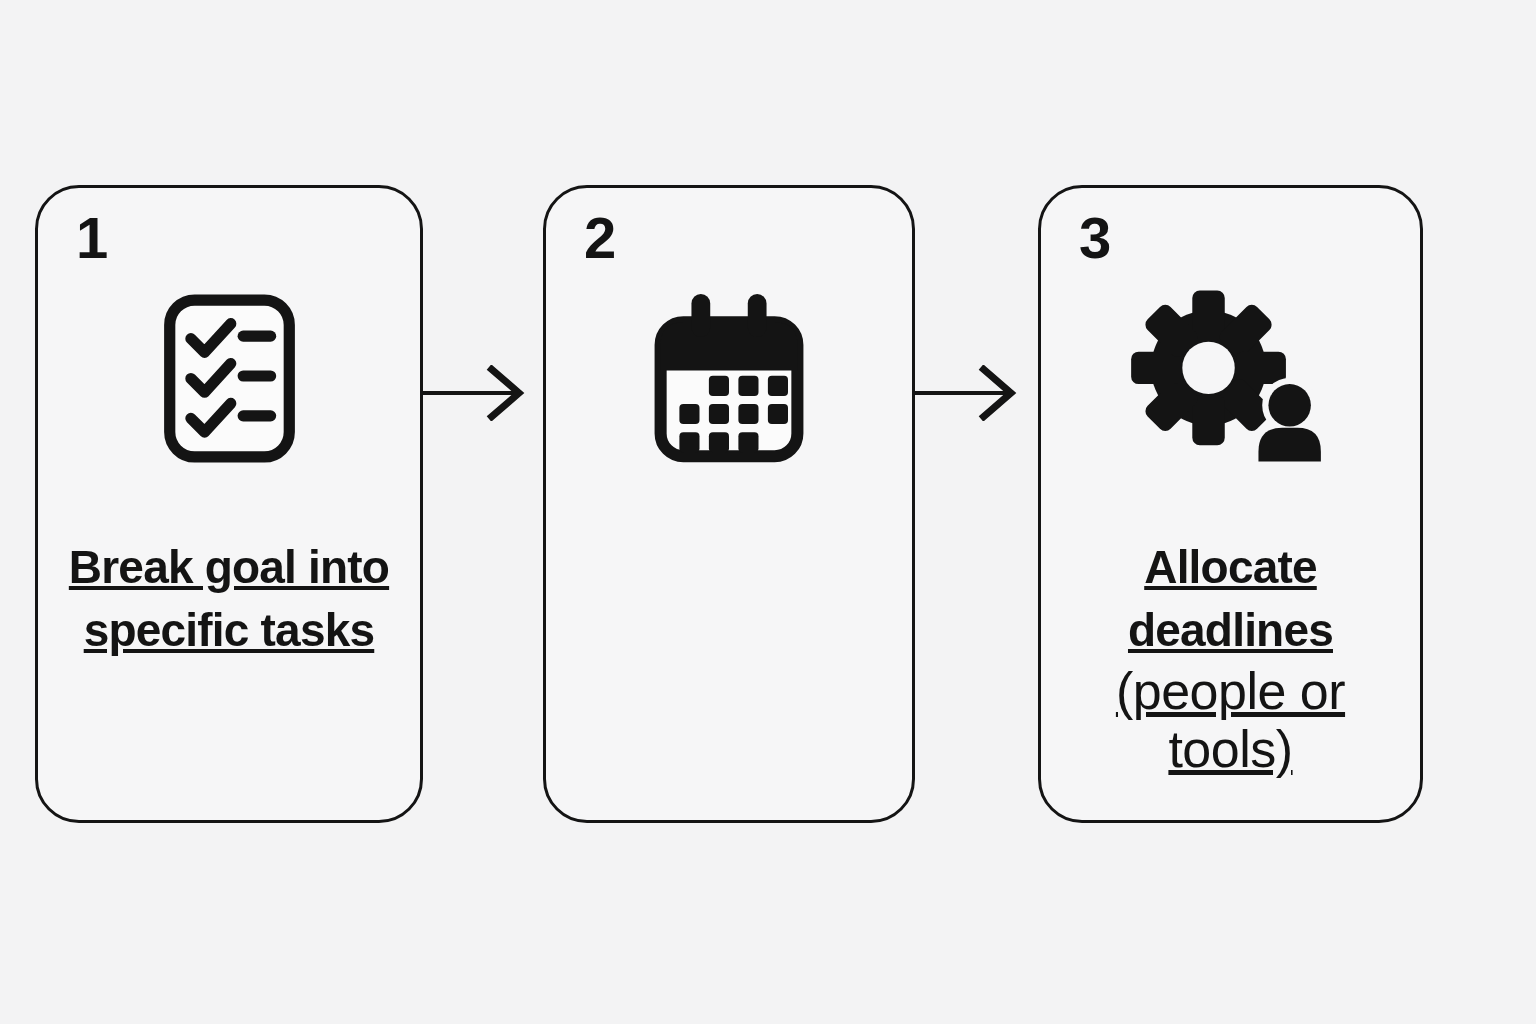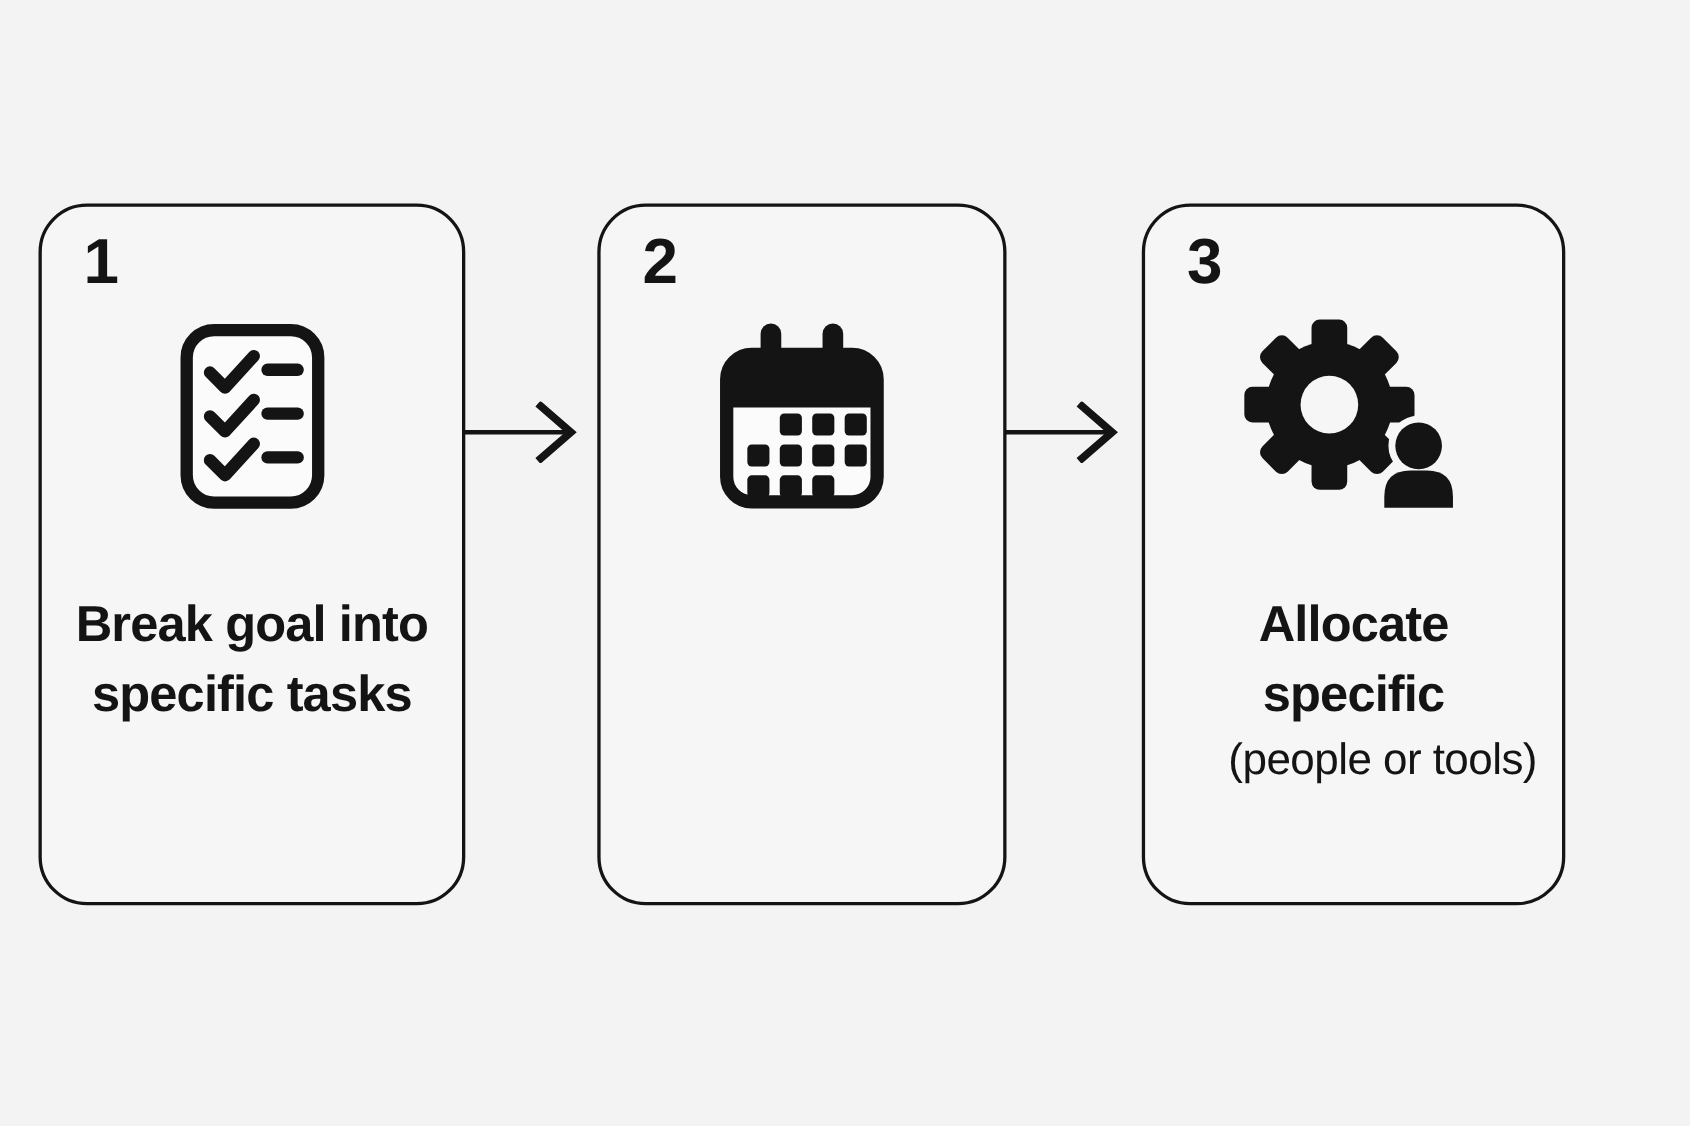--- a/index.html
+++ b/index.html
@@ -47,33 +47,33 @@
     align-items: center;
     justify-content: center;
   }
   .text-block {
     position: absolute;
     top: 348px;
     left: 6%;
     width: 88%;
     text-align: center;
     color: #141414;
+    text-decoration: underline;
   }
   .step-title {
     font-size: 46px;
     font-weight: 700;
     line-height: 63px;
     letter-spacing: -0.8px;
   }
   .step-subtitle {
-    font-size: 40px;
+    font-size: 52px;
     font-weight: 400;
     line-height: 58px;
     letter-spacing: -0.5px;
-    text-align: right;
   }
   .arrow {
     position: absolute;
     top: 365px;
     width: 106px;
     height: 56px;
   }
   #arrow-1 { left: 421px; }
   #arrow-2 { left: 913px; }
 </style>
@@ -154,16 +154,16 @@
         <circle cx="127" cy="94" r="17"></circle>
         <path d="M102 139 L102 131 Q102 112 121 112 L133 112 Q152 112 152 131 L152 139 Z"></path>
       </g>
       <g fill="#141414">
         <circle cx="127" cy="94" r="17"></circle>
         <path d="M102 139 L102 131 Q102 112 121 112 L133 112 Q152 112 152 131 L152 139 Z"></path>
       </g>
     </svg>
   </div>
   <div class="text-block">
-    <div class="step-title">Allocate specific</div>
+    <div class="step-title">Allocate deadlines</div>
     <div class="step-subtitle">(people or tools)</div>
   </div>
 </section>
 
 </body></html>

